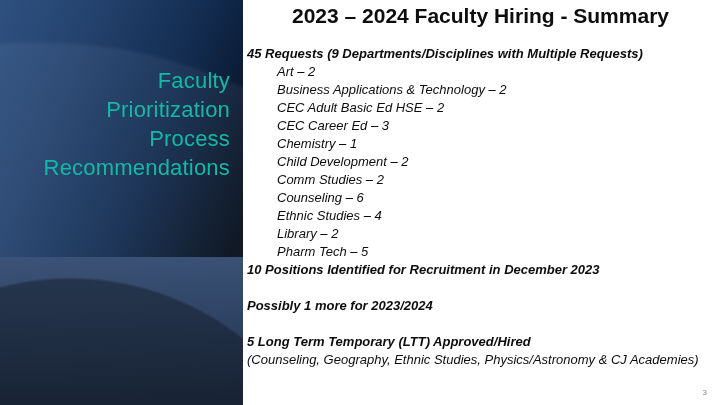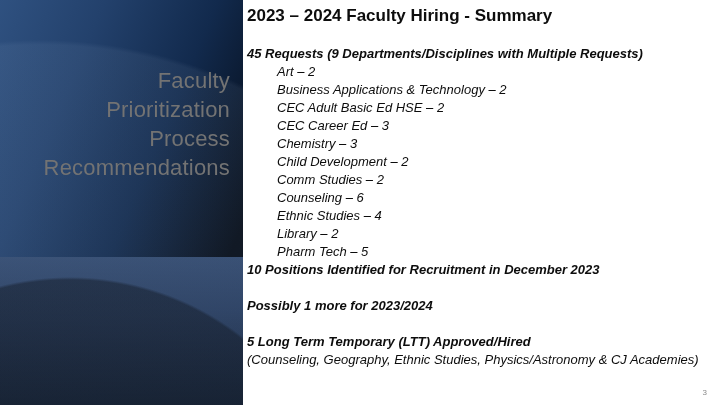--- a/index.html
+++ b/index.html
@@ -17,26 +17,26 @@
   }
   .panel-bottom{
     position:absolute;left:0;top:257px;width:243px;height:148px;
     background:
       radial-gradient(circle 420px at 330px -60px, rgba(180,200,230,0.08) 0 99%, transparent 100%),
       radial-gradient(circle 280px at 70px 300px, rgba(6,13,24,0.5) 0 99%, transparent 100%),
       linear-gradient(178deg,#31496e 0%,#253a5c 40%,#0e1c31 100%);
   }
   .panel-title{
     position:absolute;top:66px;left:2px;right:13px;text-align:right;
-    color:#737373;font-size:22px;line-height:29px;font-weight:400;
+    color:#14b8a6;font-size:22px;line-height:29px;font-weight:400;
     letter-spacing:0.2px;
   }
   
   .content{position:absolute;left:247px;top:6px;right:6px;color:#0d0d0d;}
-  .content-title{font-size:17px;line-height:20px;font-weight:bold;}
+  .content-title{font-size:21px;line-height:20px;font-weight:bold;text-align:center;}
   .lines{margin-top:19px;}
   .line{font-size:13px;line-height:18px;height:18px;white-space:nowrap;font-style:italic;}
   .line.bold{font-weight:bold;}
   .line.indent{padding-left:30px;}
   .page-number{
     position:absolute;right:13px;bottom:8px;color:#8a8a8a;font-size:8px;line-height:8px;
   }
 </style>
 </head>
 <body>
@@ -55,21 +55,21 @@
   </div>
 
   <div class="content">
     <div class="content-title">2023 – 2024 Faculty Hiring - Summary</div>
     <div class="lines" id="contentLines">
         <div class="line bold">45 Requests (9 Departments/Disciplines with Multiple Requests)</div>
         <div class="line indent">Art – 2</div>
         <div class="line indent">Business Applications &amp; Technology – 2</div>
         <div class="line indent">CEC Adult Basic Ed HSE – 2</div>
         <div class="line indent">CEC Career Ed – 3</div>
-        <div class="line indent">Chemistry – 3</div>
+        <div class="line indent">Chemistry – 1</div>
         <div class="line indent">Child Development – 2</div>
         <div class="line indent">Comm Studies – 2</div>
         <div class="line indent">Counseling – 6</div>
         <div class="line indent">Ethnic Studies – 4</div>
         <div class="line indent">Library – 2</div>
         <div class="line indent">Pharm Tech – 5</div>
         <div class="line bold">10 Positions Identified for Recruitment in December 2023</div>
         <div class="line"></div>
         <div class="line bold">Possibly 1 more for 2023/2024</div>
         <div class="line"></div>

